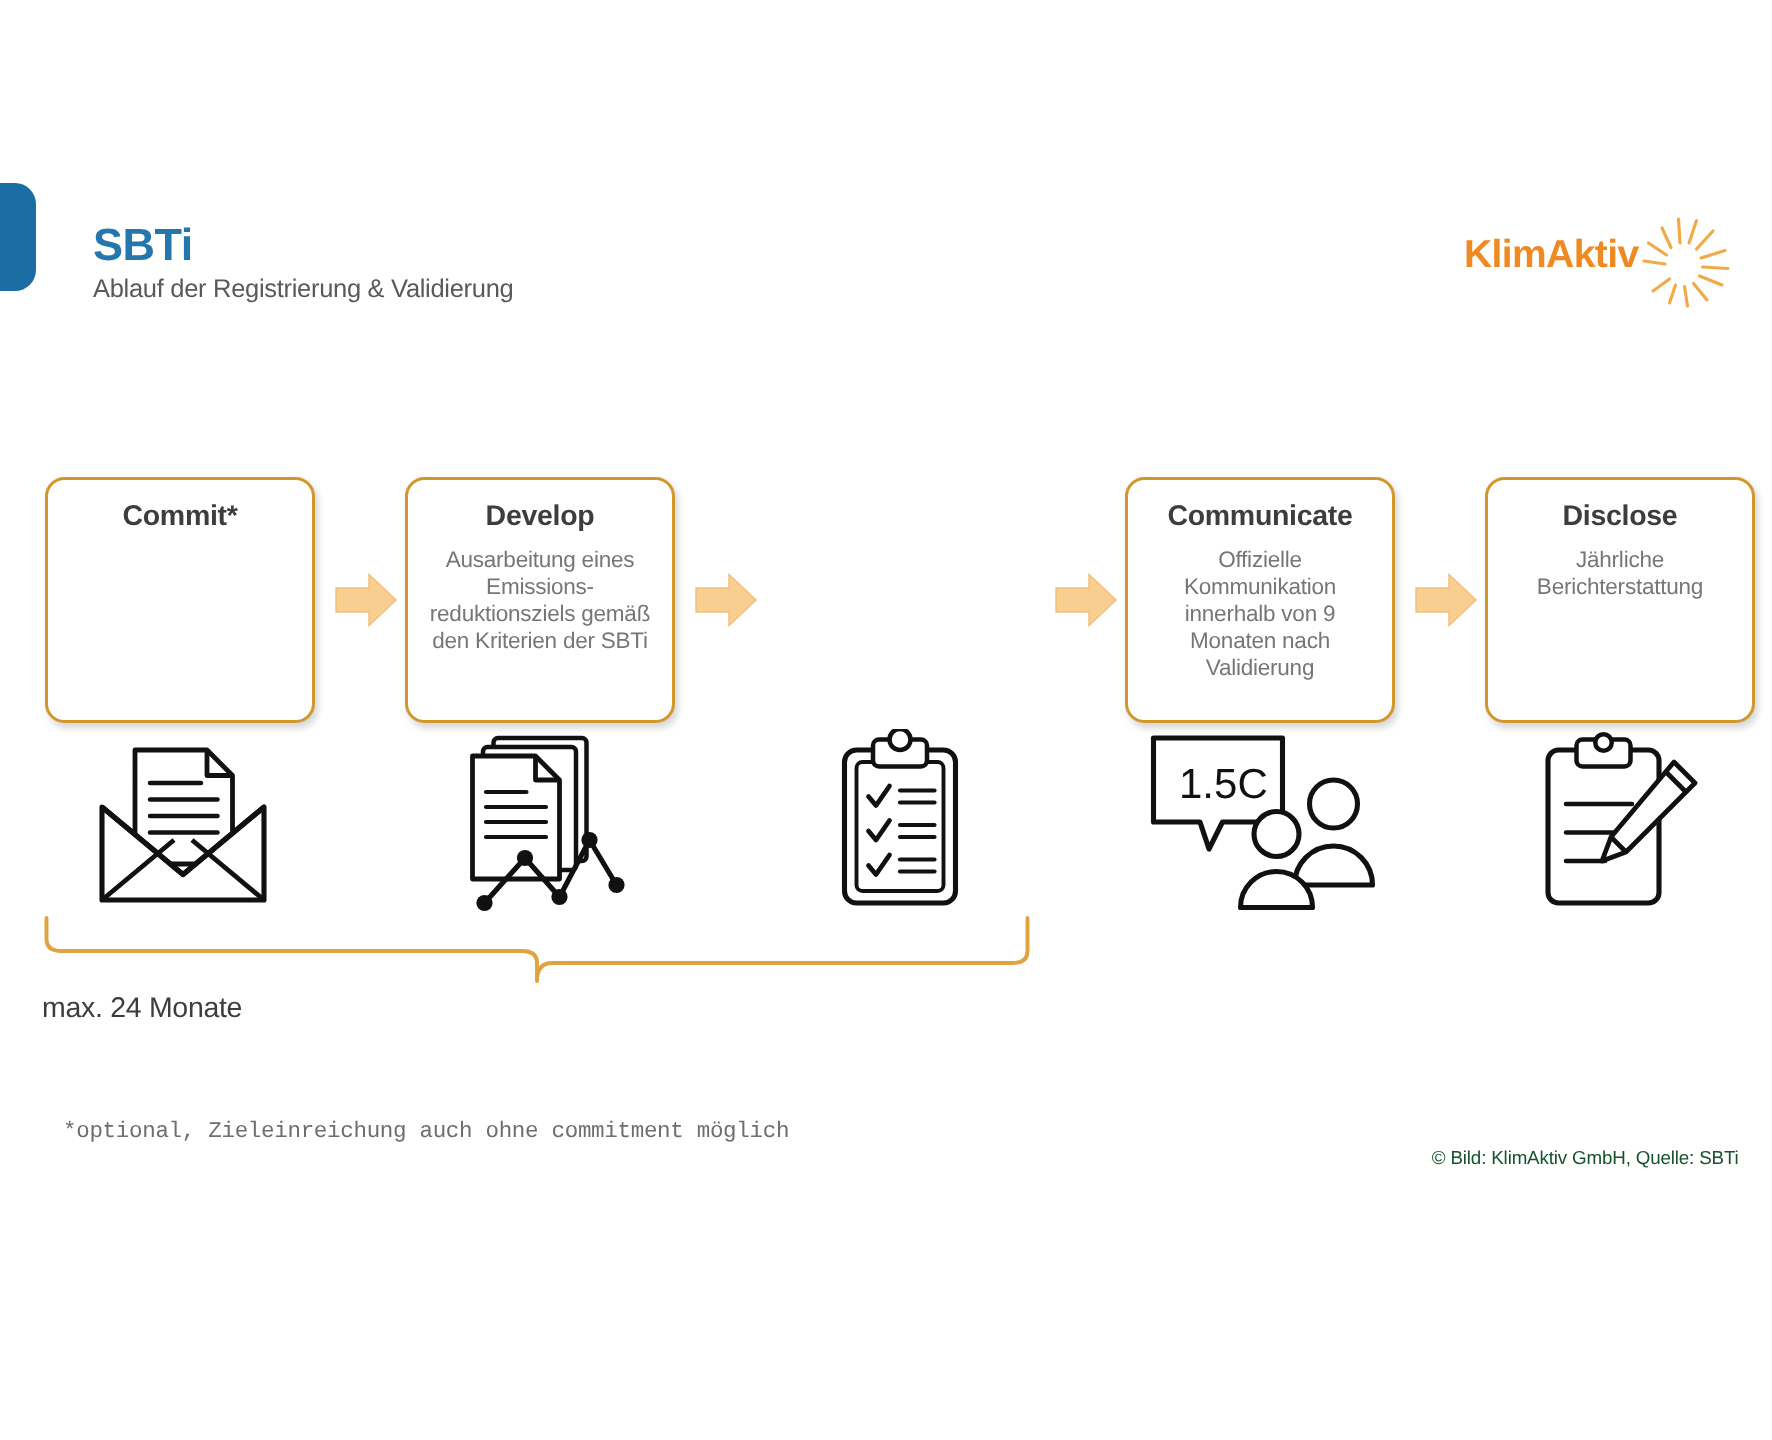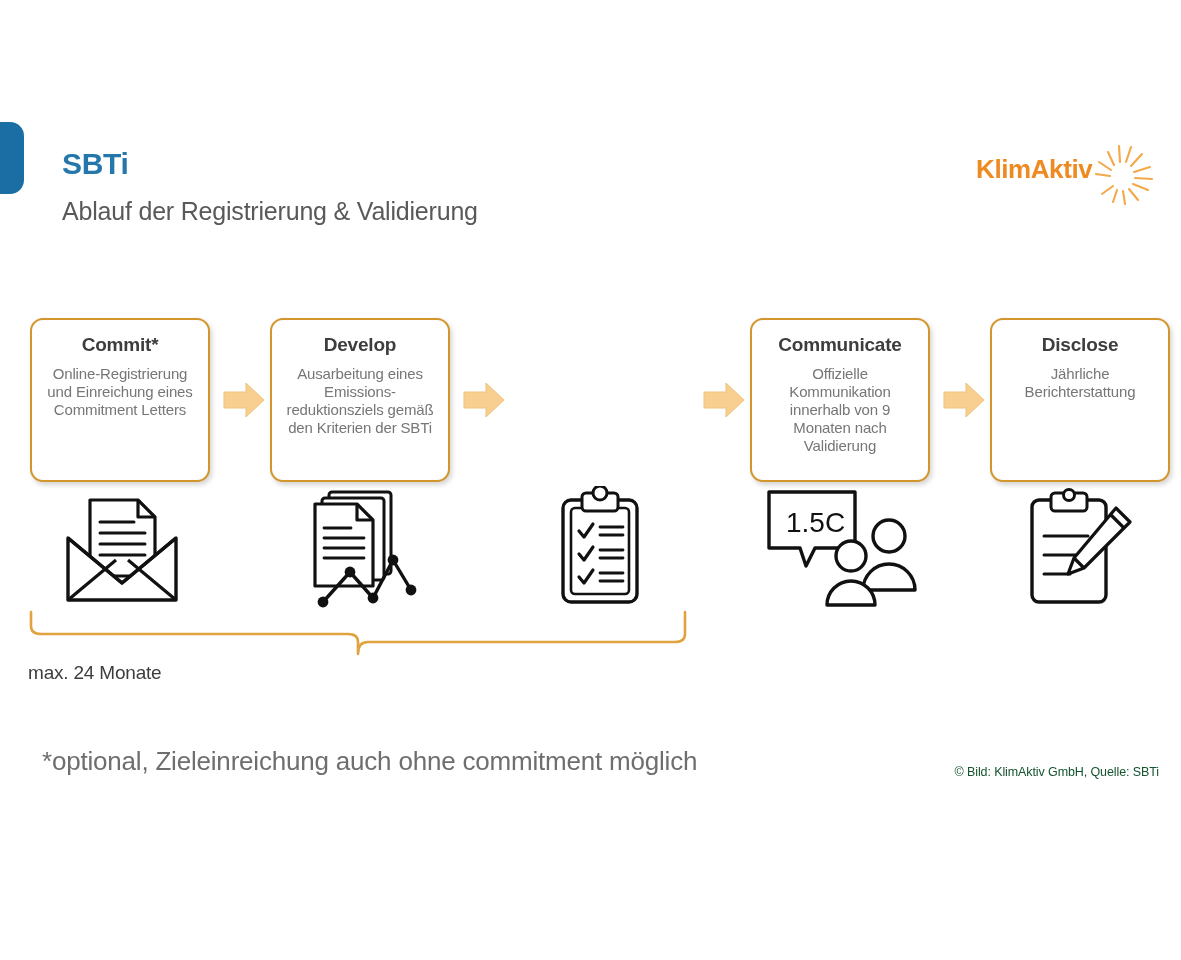--- a/index.html
+++ b/index.html
@@ -31,25 +31,25 @@
     top: 148px;
   }
   #brand-title {
     font-size: 30px;
     font-weight: bold;
     color: #2577ab;
     letter-spacing: -0.3px;
     line-height: 1.08;
   }
   #brand-subtitle {
-    font-size: 25px;
+    font-size: 17px;
     font-weight: normal;
     color: #595959;
     line-height: 1.25;
-    margin-top: 16px;
+    margin-top: 2px;
     letter-spacing: -0.2px;
     text-align: right;
   }
 
   
   #logo {
     position: absolute;
     right: 25px;
     top: 140px;
     width: 180px;
@@ -149,23 +149,24 @@
     font-weight: normal;
     color: #3d3d3d;
     letter-spacing: -0.2px;
   }
 
   
   #footnote {
     position: absolute;
     left: 42px;
     top: 746px;
-    font-size: 26px;
+    font-size: 15px;
     color: #6e6e6e;
     letter-spacing: -0.2px;
+    font-family: Liberation Mono, monospace;
   }
   #copyright {
     position: absolute;
     right: 22px;
     top: 753px;
     font-size: 12.5px;
     color: #14532d;
     letter-spacing: -0.1px;
     margin-top: 12px;
   }
@@ -200,21 +201,20 @@
       <line x1="33" y1="50" x2="29" y2="62"></line>
       <line x1="29" y1="46" x2="18" y2="54"></line>
     </g>
   </svg>
 </div>
 
 <div id="flow">
 
   <div class="step-box" style="left:0px;">
     <div class="step-title">Commit*</div>
-    <div class="step-desc">Online-Registrierung und Einreichung eines Commitment Letters</div>
   </div>
   <svg class="flow-arrow" style="left:192px;" viewBox="0 0 44 40">
     <path d="M2 12 H24 V3 L42 20 L24 37 V28 H2 Z" fill="#f9cf91" stroke="#f2c179" stroke-width="1"></path>
   </svg>
 
   <div class="step-box" style="left:240px;">
     <div class="step-title">Develop</div>
     <div class="step-desc">Ausarbeitung eines Emissions-reduktionsziels gemäß den Kriterien der SBTi</div>
   </div>
   <svg class="flow-arrow" style="left:432px;" viewBox="0 0 44 40">

